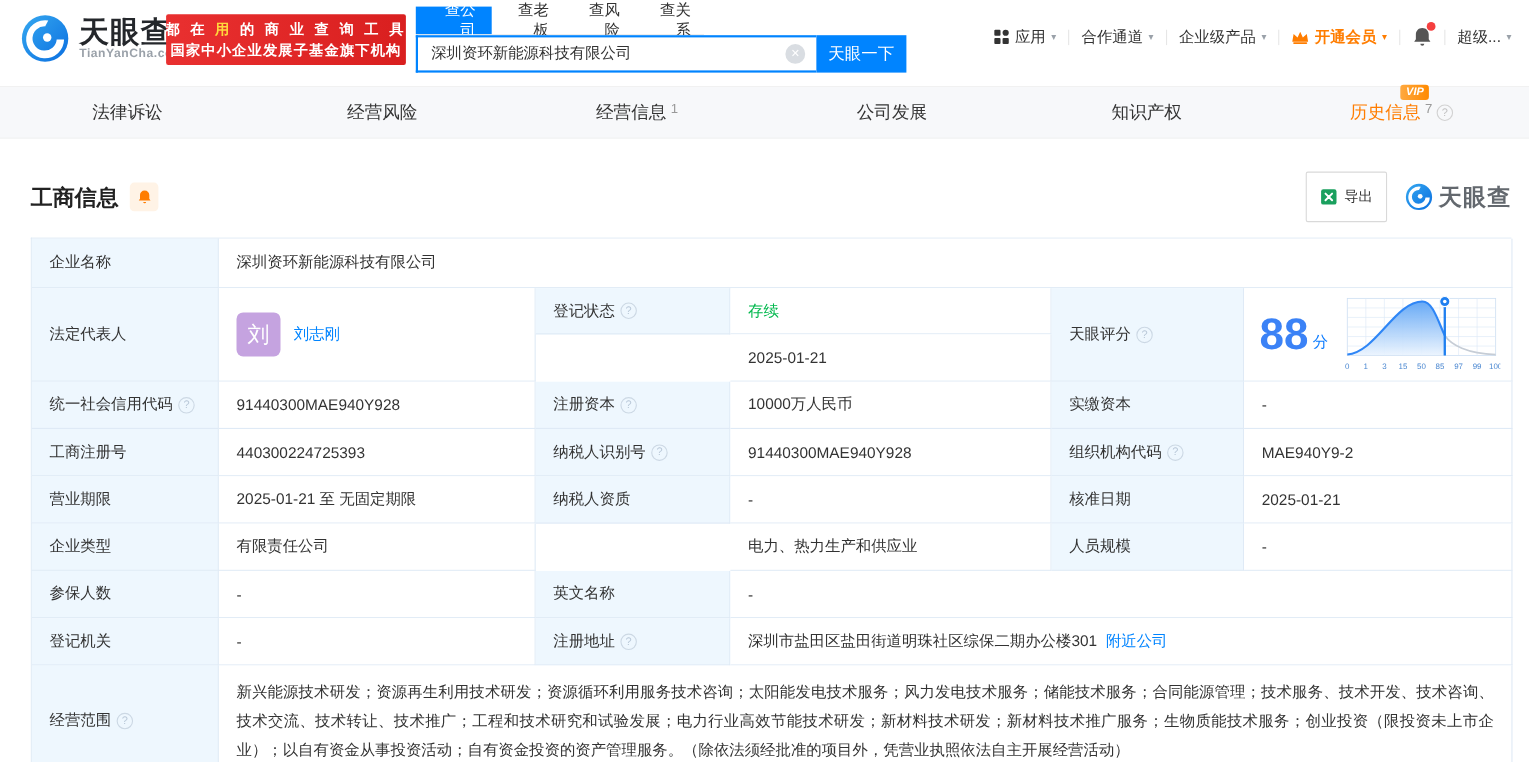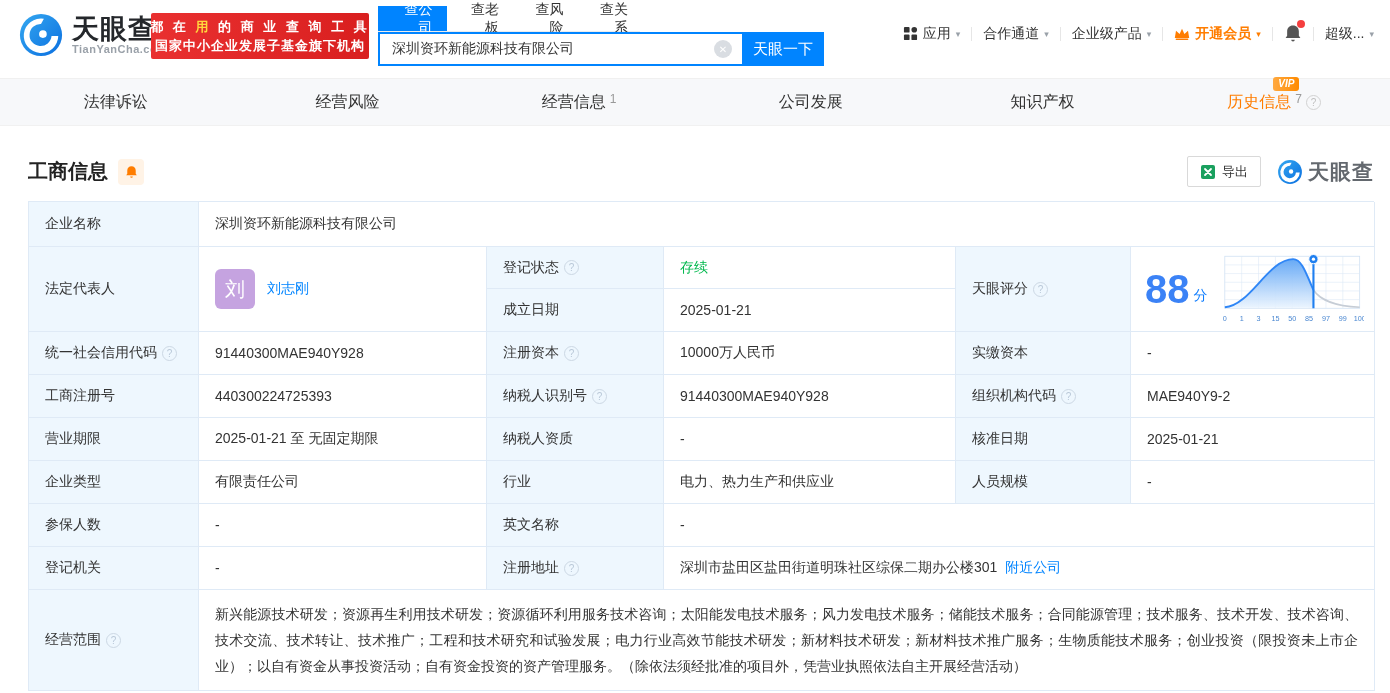--- a/index.html
+++ b/index.html
@@ -56,21 +56,21 @@
   .tab .help-ic { border-color:#d2d2d2; color:#c0c0c0; }
 
   
   .content { padding:0 16px 0 28px; background:#fff; }
   .section-row { margin-top:30px; display:flex; align-items:center; }
   .section-title { font-size:20px; font-weight:700; color:#222; }
   .sub-bell { margin-left:10px; width:26px; height:26px; border-radius:4px; background:#fff3e6;
     display:flex; align-items:center; justify-content:center; cursor:pointer; }
   .section-right { margin-left:auto; display:flex; align-items:center; gap:16px; }
   .export-btn { display:flex; align-items:center; gap:6px; border:1px solid #d9d9d9; border-radius:2px;
-    background:#fff; height:31px; padding:0 12px; font-size:13px; color:#333; cursor:pointer; font-family:inherit; }
+    background:#fff; height:46px; padding:0 12px; font-size:13px; color:#333; cursor:pointer; font-family:inherit; }
   .watermark { display:flex; align-items:center; gap:5px; }
   .wm-text { font-size:21px; font-weight:700; color:#63686e; letter-spacing:1px; }
 
   
   .biz-table { margin-top:14px; display:grid; width:1346px;
     grid-template-columns:170px 288px 177px 292px 175px 244px;
     grid-template-rows:45px 42px 43px 43px 43px 43px 43px 43px 43px auto;
     border-top:1px solid #dfeaf6; border-left:1px solid #dfeaf6; font-size:14px; }
   .cell { border-right:1px solid #dfeaf6; border-bottom:1px solid #dfeaf6; display:flex; align-items:center;
     padding:0 16px; background:#fff; overflow:hidden; }
@@ -287,21 +287,20 @@
           <text x="40" y="71">3</text>
           <text x="57.5" y="71">15</text>
           <text x="75" y="71">50</text>
           <text x="92.5" y="71">85</text>
           <text x="110" y="71">97</text>
           <text x="127.5" y="71">99</text>
           <text x="145" y="71">100</text>
         </g>
       </svg>
     </div>
-    <div class="cell lbl" style="grid-row:3;grid-column:3">成立日期</div>
     <div class="cell" style="grid-row:3;grid-column:4">2025-01-21</div>
 
     <div class="cell lbl" style="grid-row:4;grid-column:1">
       <span>统一社会信用代码</span>
       <span class="help-ic">?</span>
     </div>
     <div class="cell" style="grid-row:4;grid-column:2">91440300MAE940Y928</div>
     <div class="cell lbl" style="grid-row:4;grid-column:3">
       <span>注册资本</span>
       <span class="help-ic">?</span>
@@ -325,21 +324,20 @@
 
     <div class="cell lbl" style="grid-row:6;grid-column:1">营业期限</div>
     <div class="cell" style="grid-row:6;grid-column:2">2025-01-21 至 无固定期限</div>
     <div class="cell lbl" style="grid-row:6;grid-column:3">纳税人资质</div>
     <div class="cell" style="grid-row:6;grid-column:4">-</div>
     <div class="cell lbl" style="grid-row:6;grid-column:5">核准日期</div>
     <div class="cell" style="grid-row:6;grid-column:6">2025-01-21</div>
 
     <div class="cell lbl" style="grid-row:7;grid-column:1">企业类型</div>
     <div class="cell" style="grid-row:7;grid-column:2">有限责任公司</div>
-    <div class="cell lbl" style="grid-row:7;grid-column:3">行业</div>
     <div class="cell" style="grid-row:7;grid-column:4">电力、热力生产和供应业</div>
     <div class="cell lbl" style="grid-row:7;grid-column:5">人员规模</div>
     <div class="cell" style="grid-row:7;grid-column:6">-</div>
 
     <div class="cell lbl" style="grid-row:8;grid-column:1">参保人数</div>
     <div class="cell" style="grid-row:8;grid-column:2">-</div>
     <div class="cell lbl" style="grid-row:8;grid-column:3">英文名称</div>
     <div class="cell" style="grid-row:8;grid-column:4/-1">-</div>
 
     <div class="cell lbl" style="grid-row:9;grid-column:1">登记机关</div>

